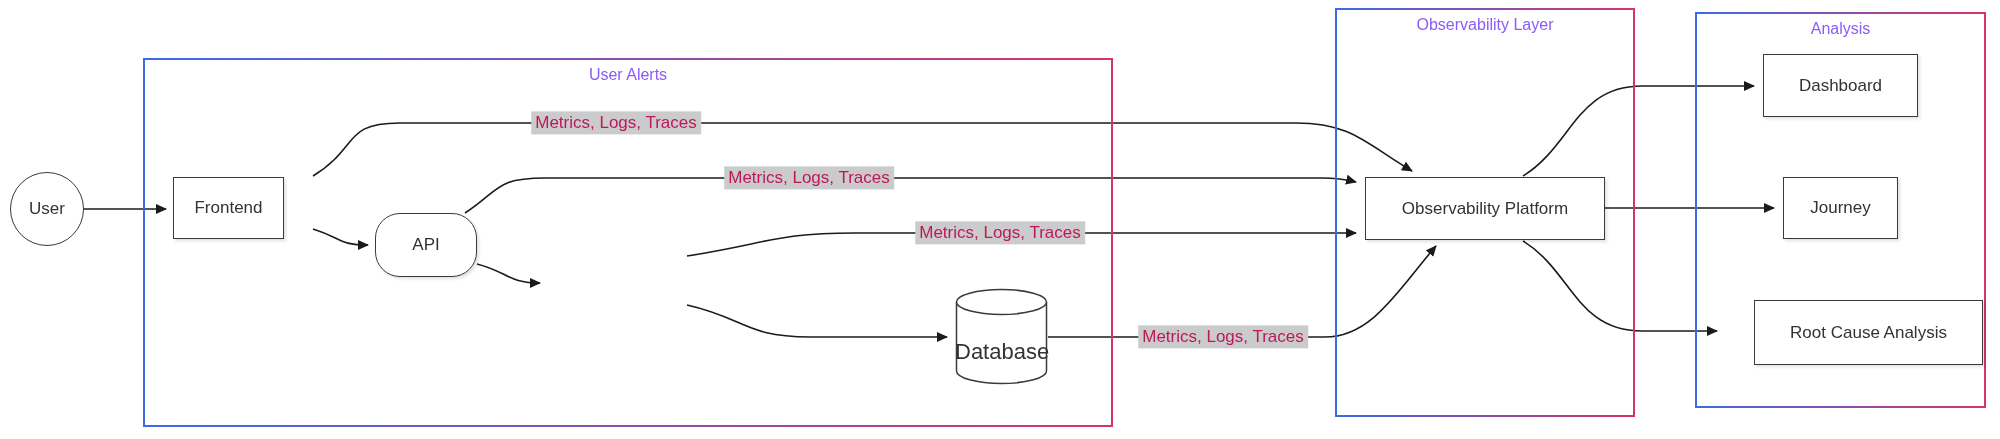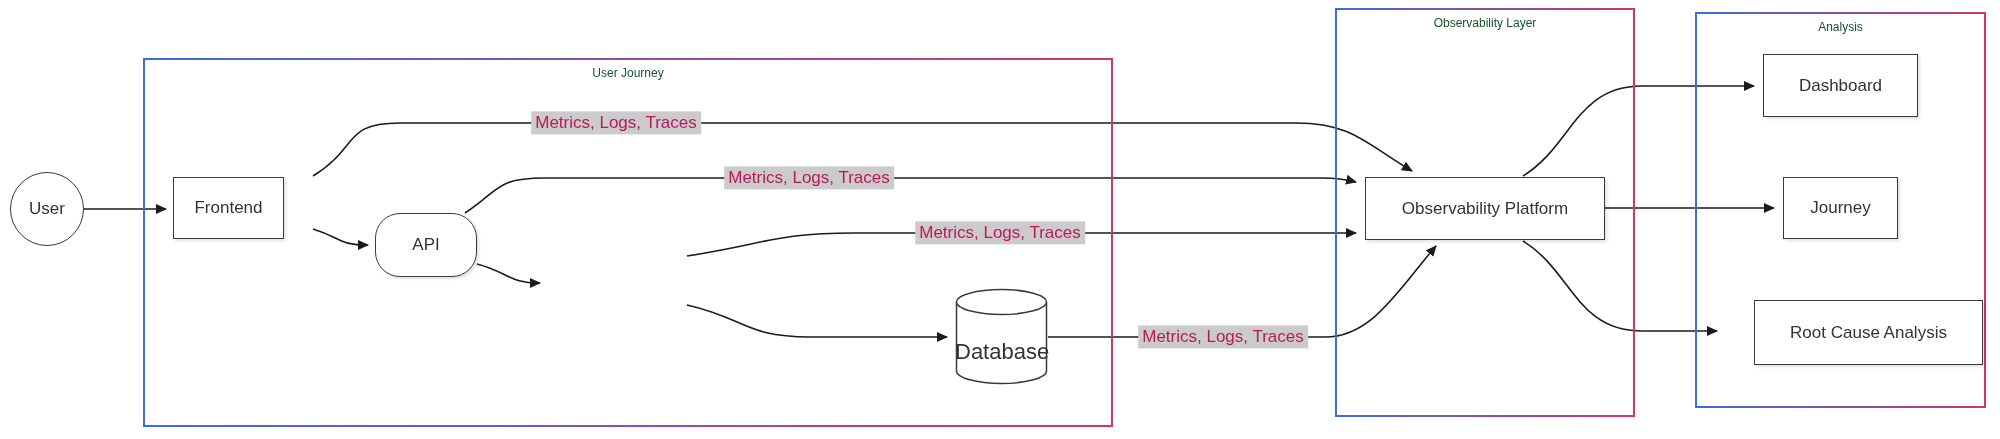--- a/index.html
+++ b/index.html
@@ -11,21 +11,21 @@
   .edges{position:absolute;left:0;top:0;width:2000px;height:439px;}
   .edges path.edge{fill:none;stroke:#1b1b1b;stroke-width:1.6px;}
   
   .container{
     position:absolute;border:2px solid;box-sizing:border-box;
     border-image:linear-gradient(to right,#3b6be8,#d6336c) 1;
     background:transparent;pointer-events:none;
   }
   .container .title{
     position:absolute;top:6px;left:0;right:0;text-align:center;
-    font-size:12px;color:#14532d;
+    font-size:16px;color:#8b5cf6;
   }
   .c-user-journey{left:143px;top:58px;width:970px;height:369px;}
   .c-obs-layer{left:1335px;top:8px;width:300px;height:409px;}
   .c-analysis{left:1695px;top:12px;width:291px;height:396px;}
   
   .node{
     position:absolute;background:#fff;border:1.5px solid #3a3a3a;box-sizing:border-box;
     display:flex;align-items:center;justify-content:center;text-align:center;
     font-size:17px;color:#333;box-shadow:2px 2px 3px rgba(0,0,0,0.12);
   }
@@ -75,21 +75,21 @@
     <path class="edge" d="M313,176 C360,147 342,123 400,123 H1296 C1352,123 1366,144 1412,171" marker-end="url(#arrow)"></path>
     <path class="edge" d="M465,213 C500,190 495,178 545,178 H1322 C1340,178 1348,180 1356,182" marker-end="url(#arrow)"></path>
     <path class="edge" d="M687,256 C770,243 775,233 855,233 H1356" marker-end="url(#arrow)"></path>
     <path class="edge" d="M1048,337 H1325 C1372,337 1398,290 1436,246" marker-end="url(#arrow)"></path>
     <path class="edge" d="M1523,176 C1572,146 1576,86 1642,86 H1754" marker-end="url(#arrow)"></path>
     <path class="edge" d="M1605,208 H1774" marker-end="url(#arrow)"></path>
     <path class="edge" d="M1523,241 C1572,271 1576,331 1642,331 H1717" marker-end="url(#arrow)"></path>
   </svg>
 
   <div class="container c-user-journey">
-    <div class="title">User Journey</div>
+    <div class="title">User Alerts</div>
   </div>
   <div class="container c-obs-layer">
     <div class="title">Observability Layer</div>
   </div>
   <div class="container c-analysis">
     <div class="title">Analysis</div>
   </div>
 
   <div class="node n-user">
     <span>User</span>

